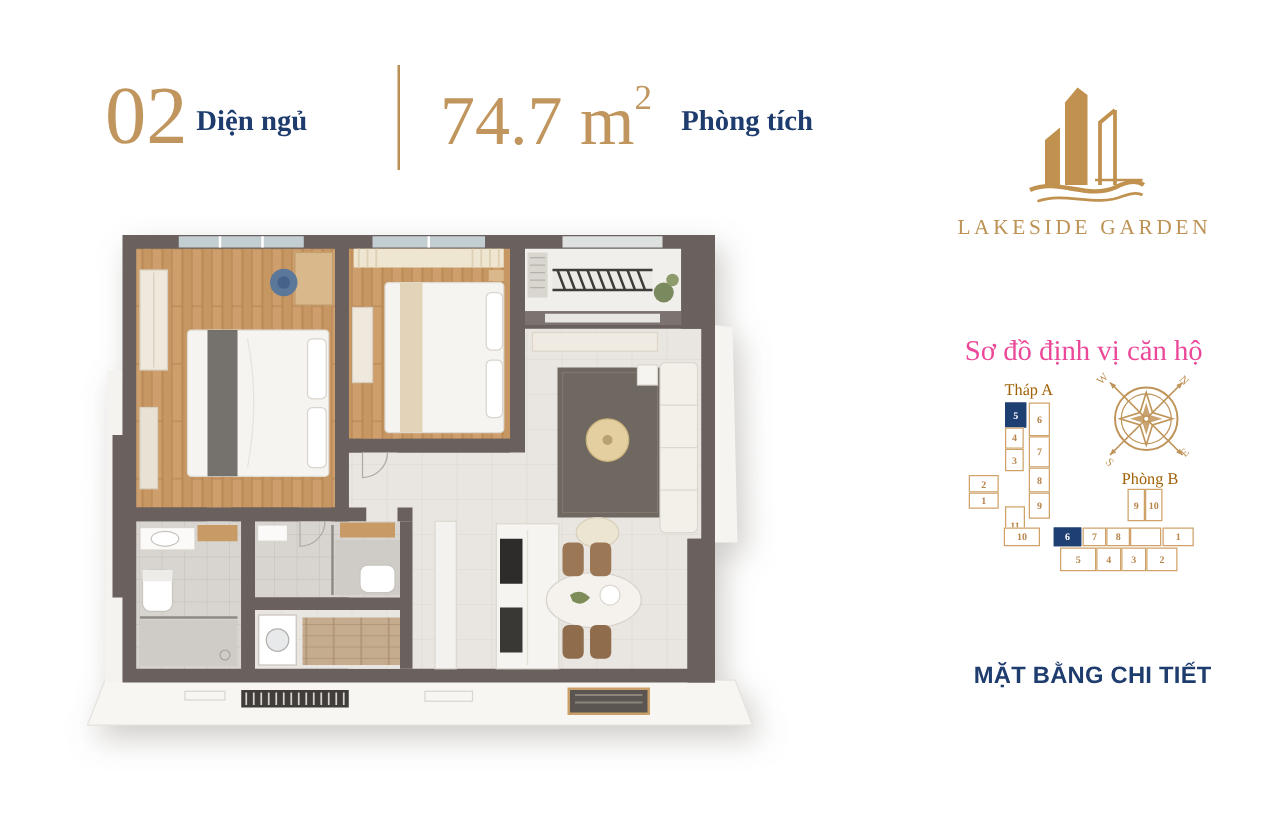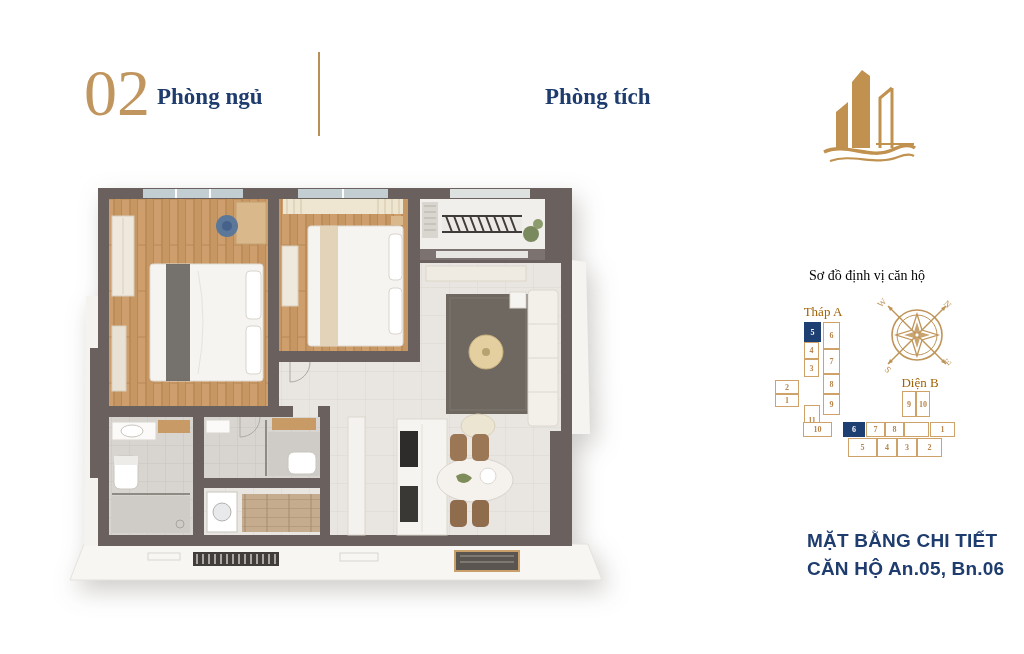--- a/index.html
+++ b/index.html
@@ -12,77 +12,79 @@
   .hdr-lbl.area{left:545px;top:84px;}
   .hdr-divider{position:absolute;left:318px;top:52px;width:2px;height:84px;background:#b98f55;}
   .hdr-area{position:absolute;left:352px;top:48px;font-size:56px;line-height:62px;color:#c0965e;}
   .hdr-area sup{font-size:28px;vertical-align:28px;}
   
   .logo-icon{position:absolute;left:818px;top:60px;width:100px;height:110px;}
   .logo-text{position:absolute;left:755px;top:172px;width:225px;text-align:center;
              font-size:17px;letter-spacing:3px;color:#bd9254;}
   
   .loc-title{position:absolute;left:752px;top:268px;width:230px;text-align:center;
-             font-size:14px;color:#000000;}
+             font-size:23px;color:#ec4899;}
   .tower{position:absolute;}
   .tower-a{left:760px;top:301px;width:100px;height:140px;}
   .tower-b{left:843px;top:375px;width:120px;height:90px;}
   .tower-label{position:absolute;font-size:13px;color:#a16207;text-align:center;}
   .tower-a .tower-label{left:28px;top:3px;width:70px;}
   .tower-b .tower-label{left:42px;top:0px;width:70px;}
   .unit{position:absolute;box-sizing:border-box;border:1px solid #cfa26a;background:#ffffff;
         display:flex;align-items:center;justify-content:center;
         font-size:8px;color:#b8854d;font-weight:700;}
   .unit.hl{background:#1e3f72;color:#ffffff;border-color:#1e3f72;}
   .compass{position:absolute;left:876px;top:294px;width:82px;height:82px;}
   
   .footer{position:absolute;left:779px;top:527px;width:210px;
           font-family:"Liberation Sans",sans-serif;
-          font-size:19px;line-height:28px;font-weight:700;color:#1e3c6d;letter-spacing:.2px;margin-left:28px;}
+          font-size:19px;line-height:28px;font-weight:700;color:#1e3c6d;letter-spacing:.2px;}
   
   .plan{position:absolute;left:58px;top:176px;width:545px;height:436px;
         filter:drop-shadow(6px 10px 12px rgba(60,50,40,.25));}
   svg text{font-family:"Liberation Serif",serif;}
 </style>
 </head>
 <body>
 <div class="page">
 
   <div class="hdr-num">02</div>
-  <div class="hdr-lbl rooms">Phòng ngủ</div>
+  <div class="hdr-lbl rooms">Diện ngủ</div>
   <div class="hdr-divider"></div>
+  <div class="hdr-area"><span>74.7 m</span><sup>2</sup></div>
   <div class="hdr-lbl area">Phòng tích</div>
 
   <svg class="logo-icon" viewBox="0 0 100 110">
     <polygon points="18,52 30,42 30,88 18,88" fill="#c0914f"></polygon>
     <polygon points="34,22 44,10 52,16 52,88 34,88" fill="#c0914f"></polygon>
     <path d="M62,88 L62,38 L74,28 M74,28 L74,88" fill="none" stroke="#c0914f" stroke-width="3"></path>
     <path d="M58,84 L96,84" stroke="#c0914f" stroke-width="2" fill="none"></path>
     <path d="M6,92 C28,82 52,100 74,90 C84,85 92,84 97,88" fill="none" stroke="#c0914f" stroke-width="3.5"></path>
     <path d="M12,101 C34,93 58,106 80,97 C88,94 93,94 96,96" fill="none" stroke="#c0914f" stroke-width="2.2"></path>
   </svg>
+  <div class="logo-text">LAKESIDE GARDEN</div>
 
   <div class="loc-title">Sơ đồ định vị căn hộ</div>
 
   <div class="tower tower-a">
     <div class="tower-label">Tháp A</div>
   <div class="unit hl" style="left: 44px; top: 21px; width: 17px; height: 20px;">5</div>
       <div class="unit" style="left: 44px; top: 41px; width: 15px; height: 17px;">4</div>
       <div class="unit" style="left: 44px; top: 58px; width: 15px; height: 18px;">3</div>
       <div class="unit" style="left: 15px; top: 79px; width: 24px; height: 14px;">2</div>
       <div class="unit" style="left: 15px; top: 93px; width: 24px; height: 13px;">1</div>
       <div class="unit" style="left: 44px; top: 104px; width: 16px; height: 30px;">11</div>
       <div class="unit" style="left: 43px; top: 121px; width: 29px; height: 15px;">10</div>
       <div class="unit" style="left: 63px; top: 21px; width: 17px; height: 27px;">6</div>
       <div class="unit" style="left: 63px; top: 48px; width: 17px; height: 25px;">7</div>
       <div class="unit" style="left: 63px; top: 73px; width: 17px; height: 20px;">8</div>
       <div class="unit" style="left: 63px; top: 93px; width: 17px; height: 21px;">9</div>
     </div>
   <div class="tower tower-b">
-    <div class="tower-label">Diện B</div>
+    <div class="tower-label">Phòng B</div>
   <div class="unit" style="left: 59px; top: 16px; width: 14px; height: 26px;">9</div>
       <div class="unit" style="left: 73px; top: 16px; width: 14px; height: 26px;">10</div>
       <div class="unit hl" style="left: 0px; top: 47px; width: 22px; height: 15px;">6</div>
       <div class="unit" style="left: 23px; top: 47px; width: 19px; height: 15px;">7</div>
       <div class="unit" style="left: 42px; top: 47px; width: 19px; height: 15px;">8</div>
       <div class="unit" style="left: 61px; top: 47px; width: 25px; height: 15px;"></div>
       <div class="unit" style="left: 87px; top: 47px; width: 25px; height: 15px;">1</div>
       <div class="unit" style="left: 5px; top: 63px; width: 29px; height: 19px;">5</div>
       <div class="unit" style="left: 34px; top: 63px; width: 20px; height: 19px;">4</div>
       <div class="unit" style="left: 54px; top: 63px; width: 20px; height: 19px;">3</div>
@@ -102,21 +104,20 @@
     <path d="M41,28 L44,38 L54,41 L44,44 L41,54 L38,44 L28,41 L38,38 Z" fill="#bf9458" opacity=".85"></path>
     <circle cx="41" cy="41" r="2.2" fill="#ffffff" stroke="#bf9458" stroke-width="1"></circle>
     <text x="67" y="10" font-size="9" fill="#bf9458" transform="rotate(45 67 10)">N</text>
     <text x="72" y="72" font-size="9" fill="#bf9458" transform="rotate(-45 72 72)">E</text>
     <text x="8" y="76" font-size="9" fill="#bf9458" transform="rotate(45 8 76)">S</text>
     <text x="5" y="14" font-size="9" fill="#bf9458" transform="rotate(-45 5 14)">W</text>
   </svg>
 
   <div class="footer">
     <div>MẶT BẰNG CHI TIẾT</div>
-    <div>CĂN HỘ An.05, Bn.06</div>
   </div>
 
   <svg class="plan" viewBox="0 0 545 436">
     <defs>
       <pattern id="wood" width="16" height="46" patternUnits="userSpaceOnUse">
         <rect width="16" height="46" fill="#c79763"></rect>
         <rect x="0" y="0" width="7" height="46" fill="#d2a672" opacity=".55"></rect>
         <line x1="8" y1="0" x2="8" y2="46" stroke="#b2824f" stroke-width="1"></line>
         <line x1="16" y1="0" x2="16" y2="46" stroke="#a97a48" stroke-width="1"></line>
         <line x1="0" y1="23" x2="8" y2="23" stroke="#b2824f" stroke-width=".8"></line>

